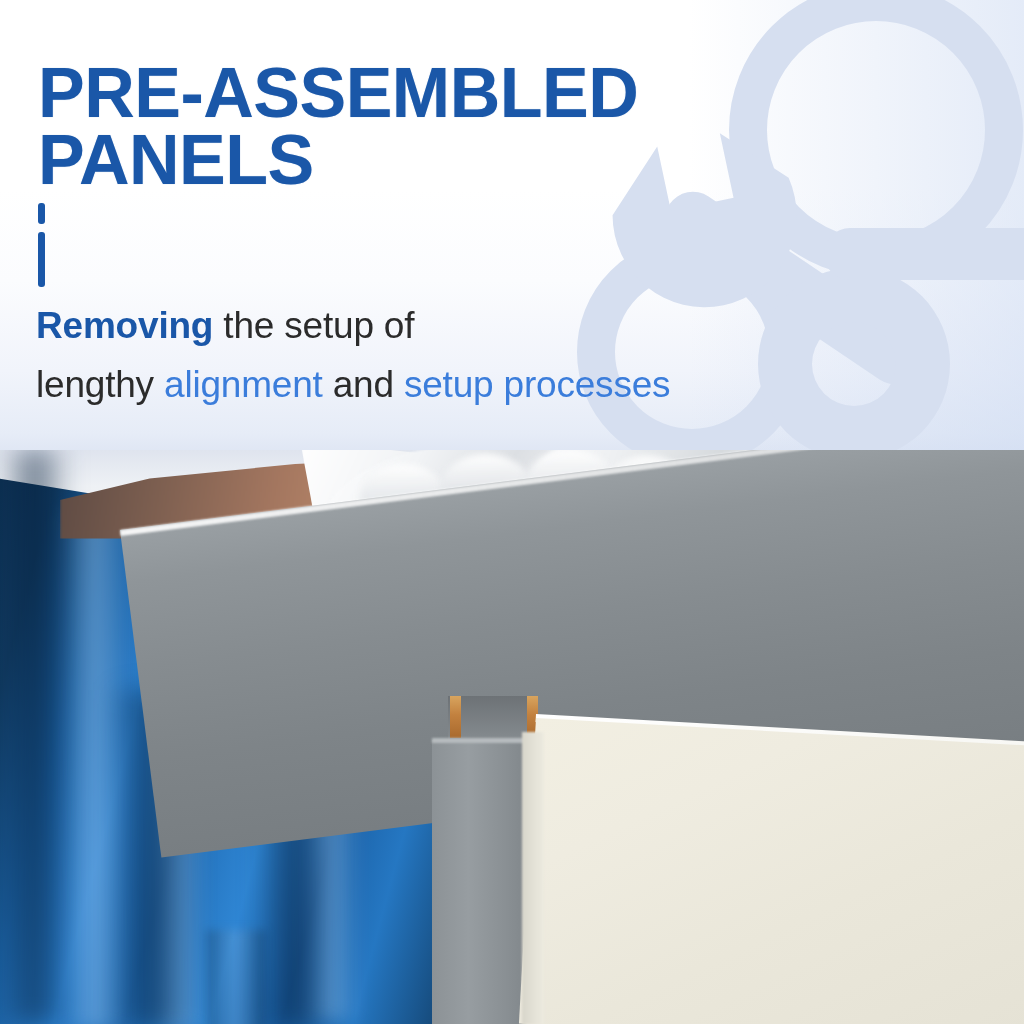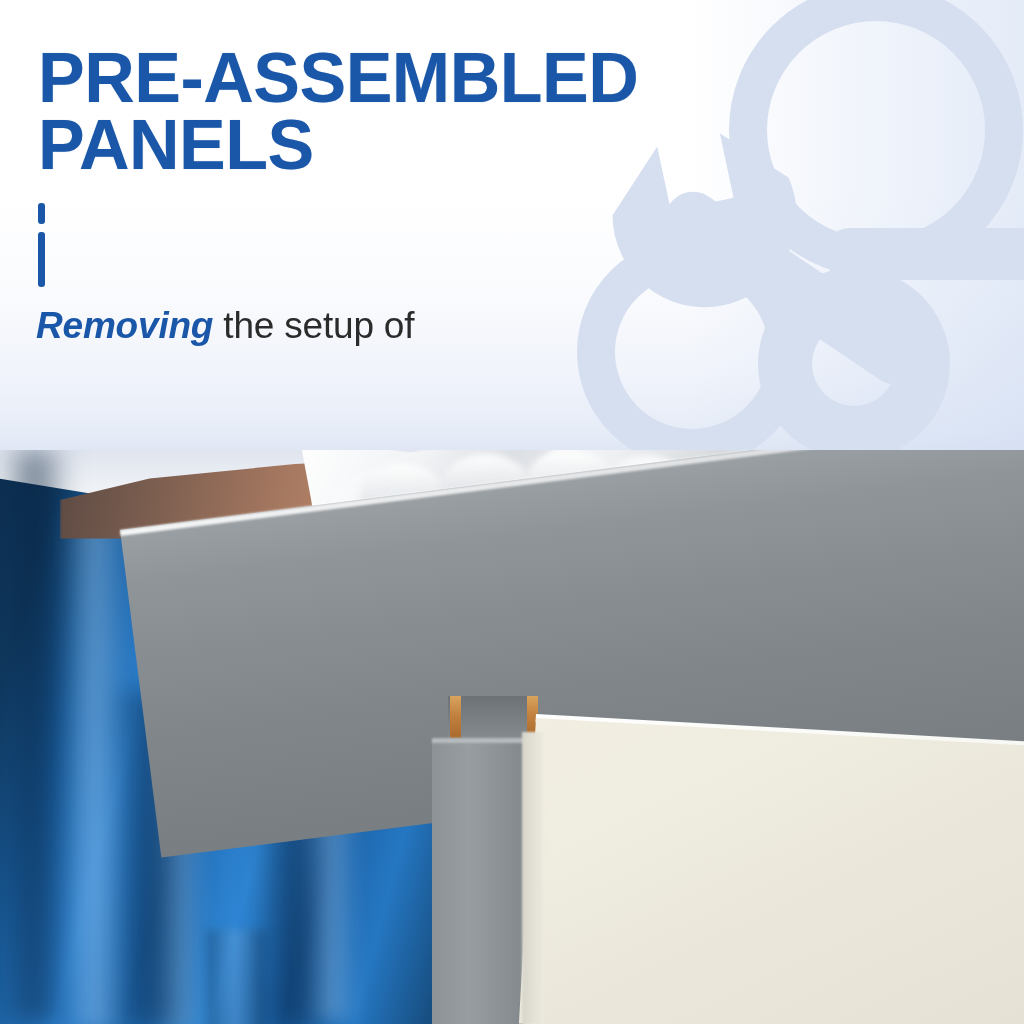--- a/index.html
+++ b/index.html
@@ -35,21 +35,21 @@
   
   #watermark{
     position:absolute;right:-20px;top:-40px;
     width:520px;height:560px;
     opacity:1;
     pointer-events:none;
   }
 
   
   #title{
-    position:absolute;left:38px;top:45px;width:800px;
+    position:absolute;left:38px;top:60px;width:800px;
     color:#1a57a8;
     font-size:70px;
     line-height:.96;
     font-weight:bold;
     letter-spacing:-0.5px;
     white-space:pre-line;
     text-shadow:0 0 1px rgba(26,87,168,.35);
   }
 
   
@@ -67,21 +67,21 @@
 
   
   #subtitle{
     position:absolute;left:36px;top:296px;width:860px;
     font-size:37px;
     line-height:59px;
     color:#2b2b2b;
     letter-spacing:-0.2px;
   }
   #subtitle .em{
-    color:#1a57a8;font-weight:bold;font-style:italic;
+    color:#1a57a8;font-weight:bold;
   }
   #subtitle .hl{
     color:#3b7ddb;
   }
   #subtitle .ln{display:block;white-space:nowrap;}
 
   
   #photo{
     position:absolute;left:0;top:450px;width:1024px;height:574px;
     overflow:hidden;
@@ -304,20 +304,21 @@
     <div id="title">PRE-ASSEMBLED
 PANELS</div>
 
     <div id="accent">
       <div class="dot"></div>
       <div class="bar"></div>
     </div>
 
     <div id="subtitle">
       <span class="ln"><span class="em">Removing</span><span> the setup of</span></span>
+      <span class="ln"><span>lengthy </span><span class="hl">alignment</span><span> and </span><span class="hl">setup processes</span></span>
     </div>
   </div>
 
   <div id="photo">
 
     <div class="p-bg"></div>
     <div class="p-bg-right"></div>
     <div class="obj-white"></div>
     <div class="bench-strip"></div>
     <div class="obj-blue"></div>

